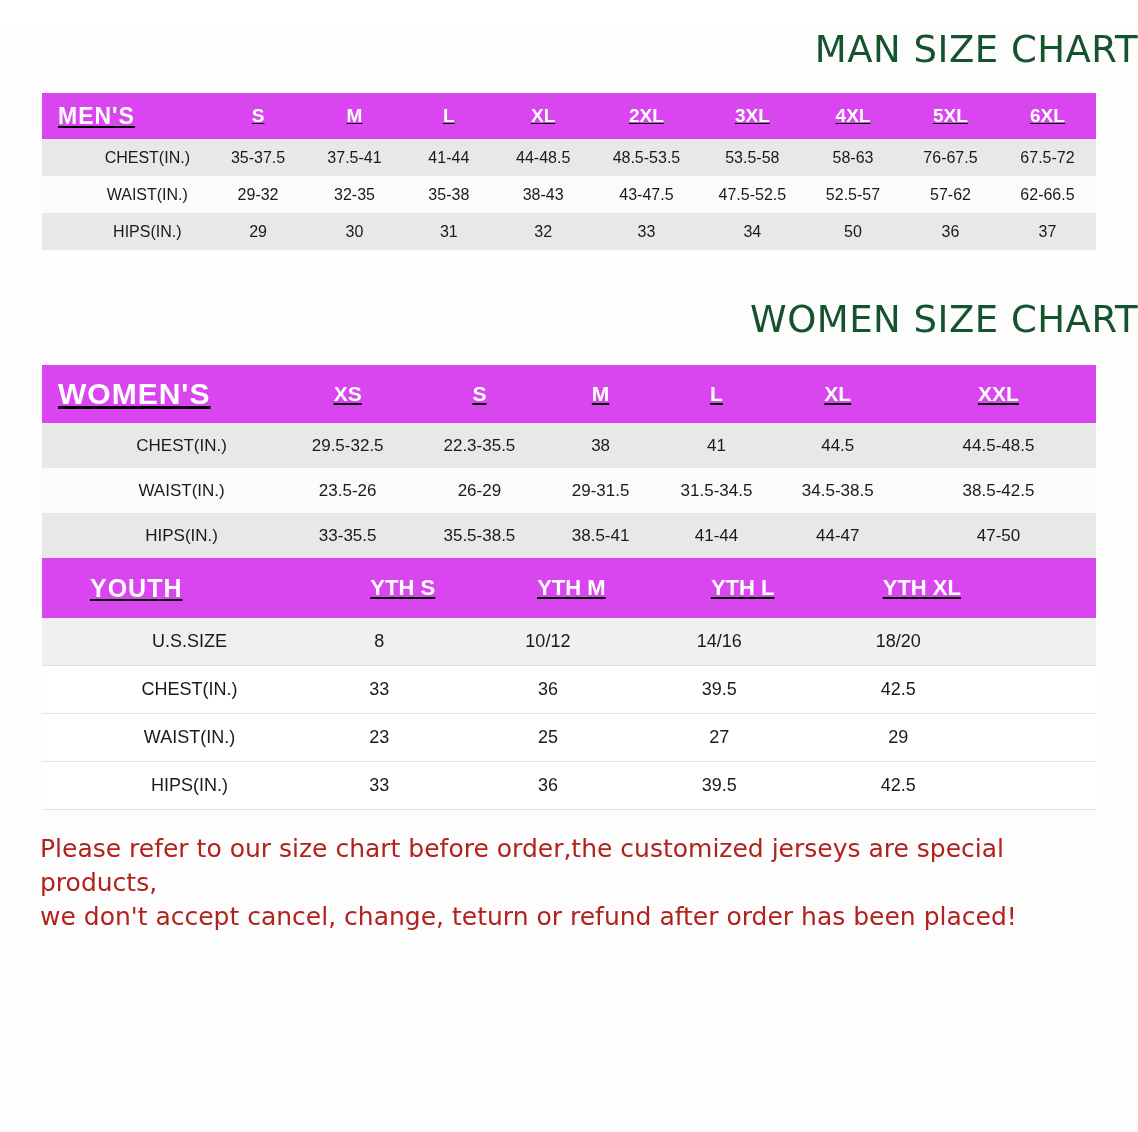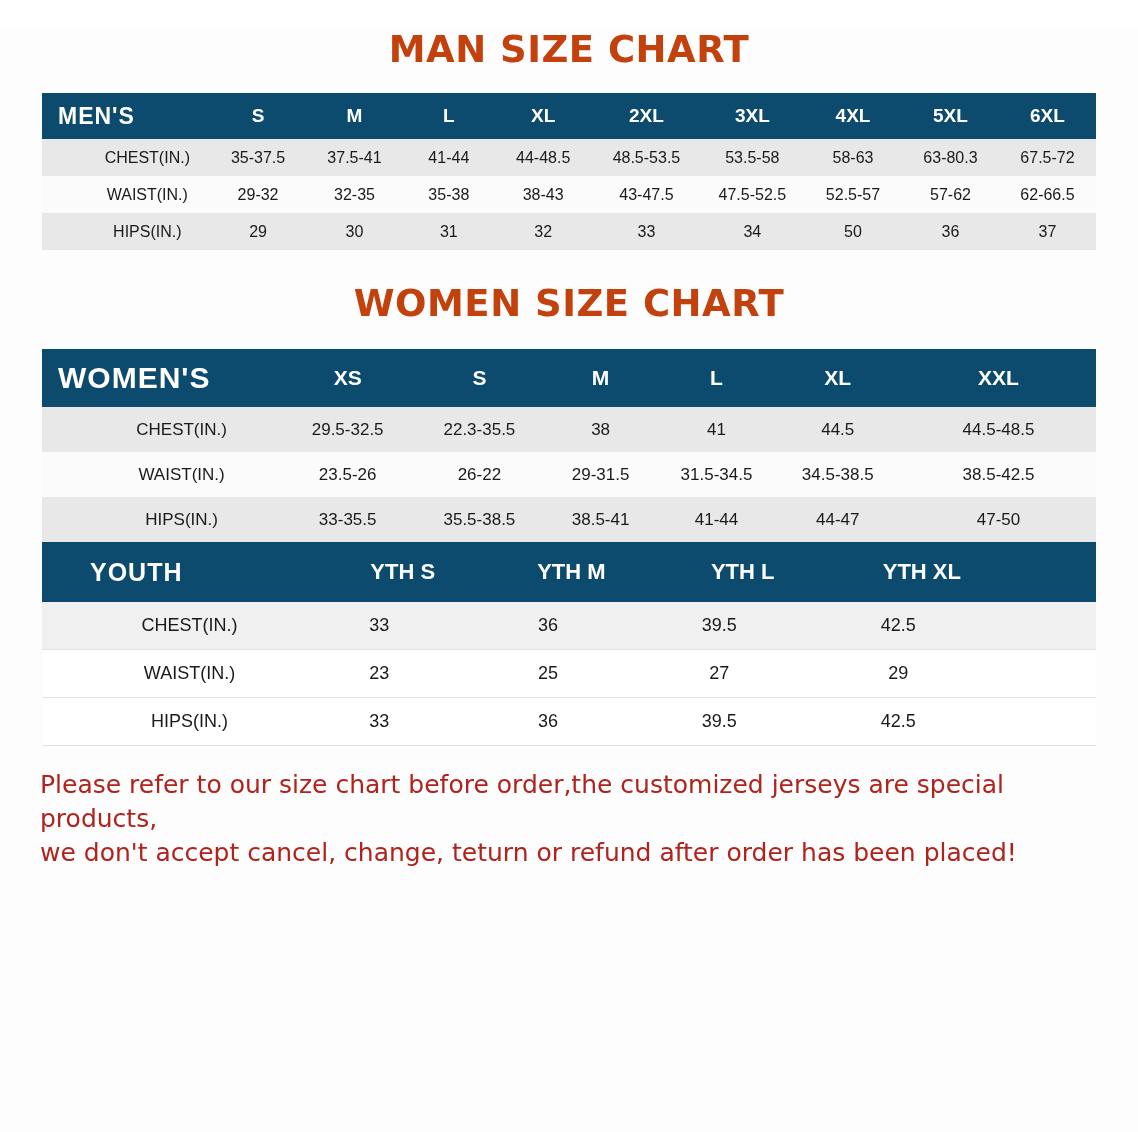--- a/index.html
+++ b/index.html
@@ -33,49 +33,50 @@
     font-family: "DejaVu Sans", sans-serif;
     font-weight: bold;
     font-size: 66px;
     letter-spacing: 2px;
     color: #111111;
     line-height: 1;
   }
 
   
   .section-title {
-    text-align: center;
+    text-align: right;
     font-family: "DejaVu Sans", sans-serif;
-    font-weight: bold;
+    font-weight: normal;
     font-size: 37px;
-    color: #c2410c;
+    color: #14532d;
     letter-spacing: 0.5px;
   }
   .t-man    { margin-top: 28px; margin-bottom: 22px; }
-  .t-women  { margin-top: 32px; margin-bottom: 24px; }
+  .t-women  { margin-top: 48px; margin-bottom: 24px; }
   .t-youth  { margin-top: 54px; margin-bottom: 26px; }
 
   
   .table-wrap {
     margin: 0 42px;
   }
   table.size-table {
     width: 100%;
     border-collapse: collapse;
     table-layout: fixed;
   }
   table.size-table th,
   table.size-table td {
     font-family: "Liberation Sans", sans-serif;
     text-align: center;
     white-space: nowrap;
   }
   
   table.size-table thead tr {
-    background: #0c4a6e;
+    background: #d946ef;
+    text-decoration: underline;
   }
   table.size-table thead th {
     color: #ffffff;
     font-weight: bold;
   }
   table.size-table thead th.rowlabel {
     text-align: left;
     padding-left: 16px;
     letter-spacing: 1px;
   }
@@ -161,21 +162,21 @@
       <tbody>
         <tr>
           <td class="rowlabel">CHEST(IN.)</td>
           <td>35-37.5</td>
           <td>37.5-41</td>
           <td>41-44</td>
           <td>44-48.5</td>
           <td>48.5-53.5</td>
           <td>53.5-58</td>
           <td>58-63</td>
-          <td>63-80.3</td>
+          <td>76-67.5</td>
           <td>67.5-72</td>
         </tr>
         <tr>
           <td class="rowlabel">WAIST(IN.)</td>
           <td>29-32</td>
           <td>32-35</td>
           <td>35-38</td>
           <td>38-43</td>
           <td>43-47.5</td>
           <td>47.5-52.5</td>
@@ -228,21 +229,21 @@
           <td>29.5-32.5</td>
           <td>22.3-35.5</td>
           <td>38</td>
           <td>41</td>
           <td>44.5</td>
           <td>44.5-48.5</td>
         </tr>
         <tr>
           <td class="rowlabel">WAIST(IN.)</td>
           <td>23.5-26</td>
-          <td>26-22</td>
+          <td>26-29</td>
           <td>29-31.5</td>
           <td>31.5-34.5</td>
           <td>34.5-38.5</td>
           <td>38.5-42.5</td>
         </tr>
         <tr>
           <td class="rowlabel">HIPS(IN.)</td>
           <td>33-35.5</td>
           <td>35.5-38.5</td>
           <td>38.5-41</td>
@@ -269,20 +270,28 @@
           <th class="rowlabel">YOUTH</th>
           <th>YTH S</th>
           <th>YTH M</th>
           <th>YTH L</th>
           <th>YTH XL</th>
           <th></th>
         </tr>
       </thead>
       <tbody>
         <tr>
+          <td class="rowlabel">U.S.SIZE</td>
+          <td>8</td>
+          <td>10/12</td>
+          <td>14/16</td>
+          <td>18/20</td>
+          <td></td>
+        </tr>
+        <tr>
           <td class="rowlabel">CHEST(IN.)</td>
           <td>33</td>
           <td>36</td>
           <td>39.5</td>
           <td>42.5</td>
           <td></td>
         </tr>
         <tr>
           <td class="rowlabel">WAIST(IN.)</td>
           <td>23</td>

